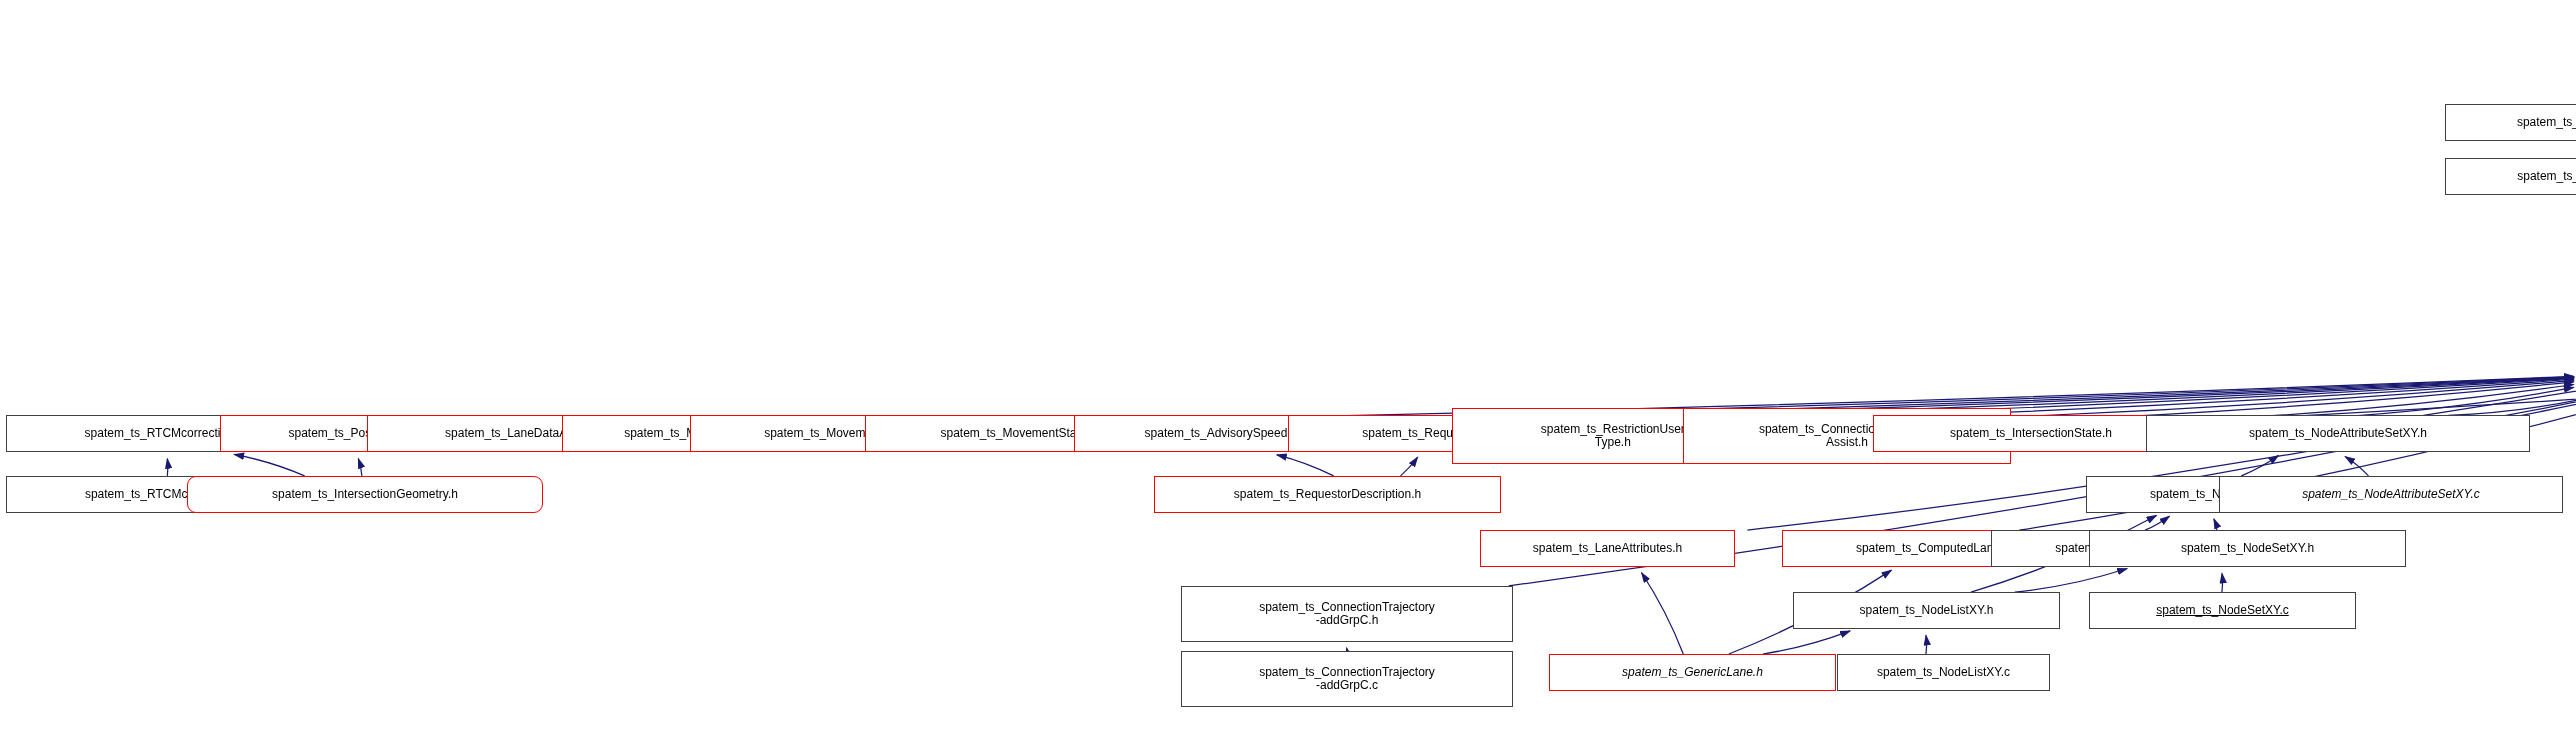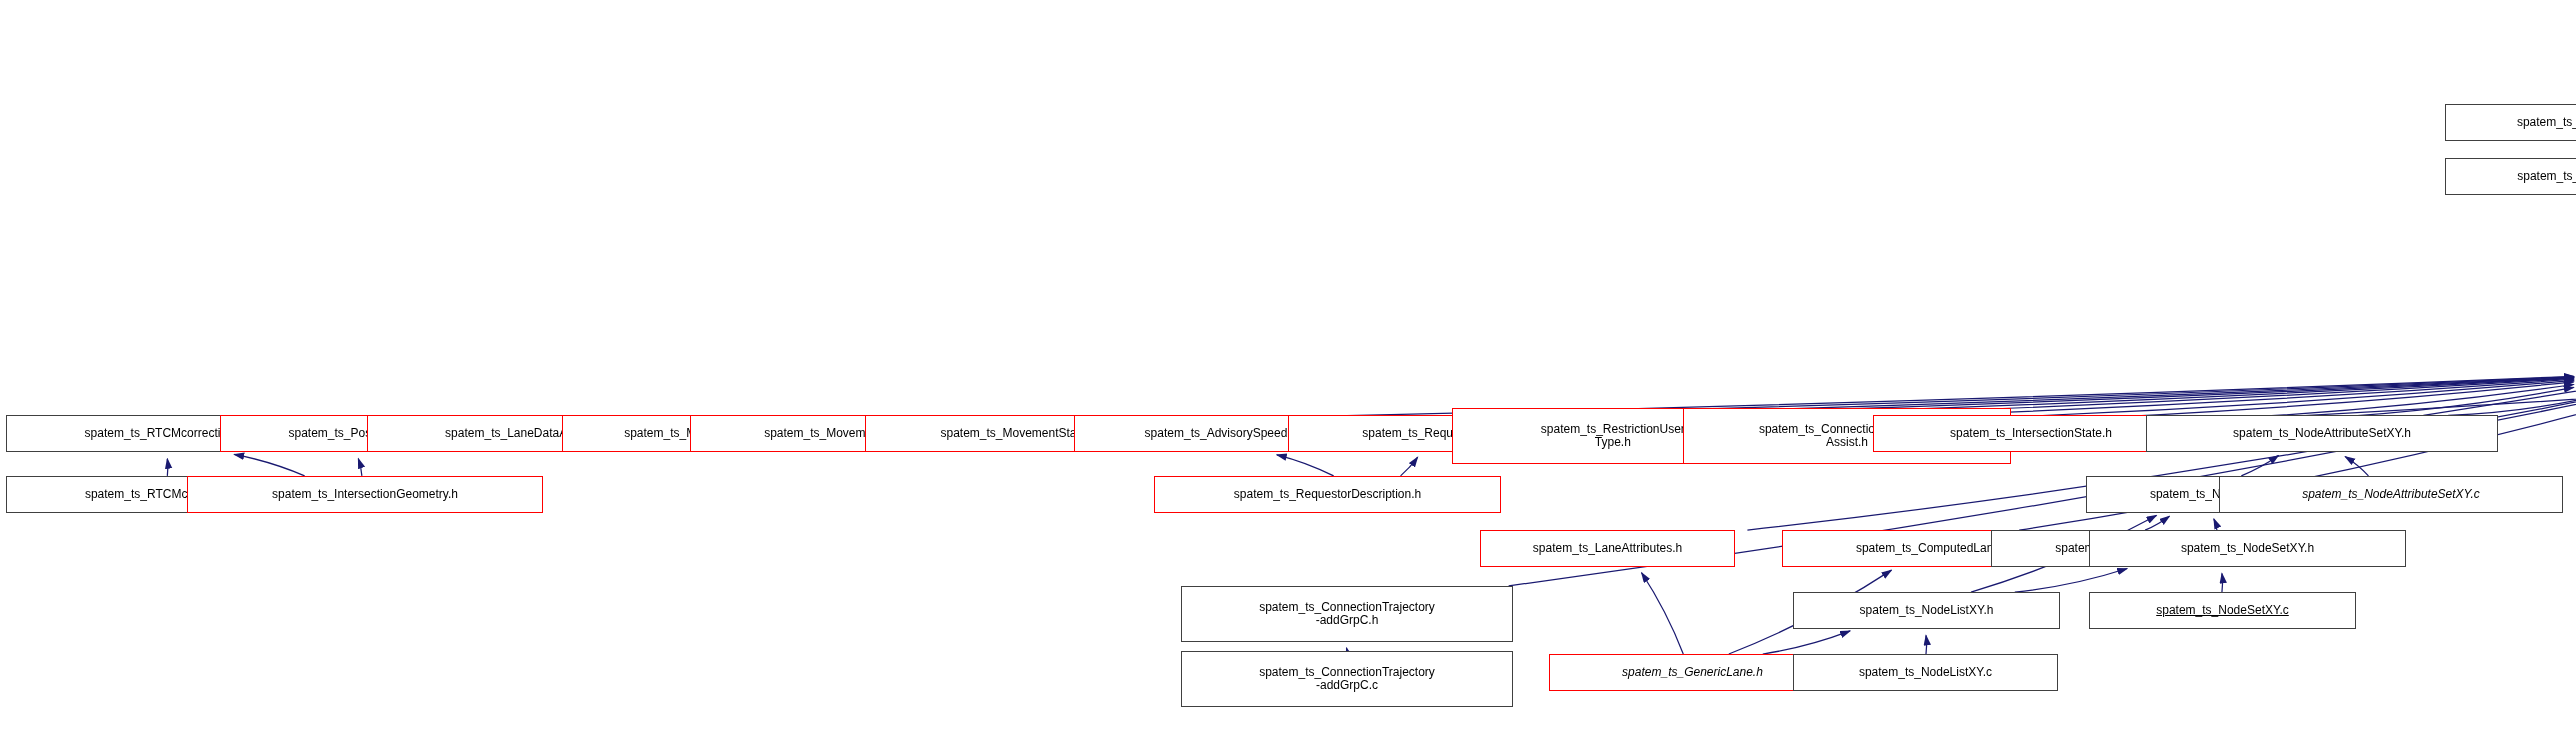--- a/index.html
+++ b/index.html
@@ -127,33 +127,33 @@
       <div class="node red" style="left: 562px; top: 415px; width: 245px; height: 37px;">spatem_ts_MapData.h</div>
       <div class="node red" style="left: 690px; top: 415px; width: 307px; height: 37px;">spatem_ts_MovementEvent.h</div>
       <div class="node red" style="left: 865px; top: 415px; width: 307px; height: 37px;">spatem_ts_MovementState.h</div>
       <div class="node red" style="left: 1074px; top: 415px; width: 294px; height: 37px;">spatem_ts_AdvisorySpeed.h</div>
       <div class="node red" style="left: 1288px; top: 415px; width: 302px; height: 37px;">spatem_ts_RequestorType.h</div>
       <div class="node red" style="left: 1452px; top: 408px; width: 284px; height: 56px; padding-left: 40px;">spatem_ts_RestrictionUser
 Type.h</div>
       <div class="node red" style="left: 1683px; top: 408px; width: 328px; height: 56px;">spatem_ts_ConnectionManeuver
 Assist.h</div>
       <div class="node red" style="left: 1873px; top: 415px; width: 316px; height: 37px;">spatem_ts_IntersectionState.h</div>
-      <div class="node" style="left: 2146px; top: 415px; width: 352px; height: 37px;">spatem_ts_NodeAttributeSetXY.h</div>
+      <div class="node" style="left: 2146px; top: 415px; width: 384px; height: 37px;">spatem_ts_NodeAttributeSetXY.h</div>
       <div class="node" style="left: 6.2px; top: 476px; width: 322px; height: 37px;">spatem_ts_RTCMcorrections.c</div>
-      <div class="node red" style="left: 187px; top: 476px; width: 356px; height: 37px;">spatem_ts_IntersectionGeometry.h</div>
+      <div class="node red" style="left: 187px; top: 476px; width: 356px; height: 37px; border-radius: 9px;">spatem_ts_IntersectionGeometry.h</div>
       <div class="node red" style="left: 1154px; top: 476px; width: 347px; height: 37px;">spatem_ts_RequestorDescription.h</div>
       <div class="node" style="left: 2086px; top: 476px; width: 243px; height: 37px;">spatem_ts_NodeXY.h</div>
       <div class="node" style="left: 2219px; top: 476px; width: 344px; height: 37px; font-style: italic;">spatem_ts_NodeAttributeSetXY.c</div>
       <div class="node red" style="left: 1480px; top: 530px; width: 255px; height: 37px;">spatem_ts_LaneAttributes.h</div>
       <div class="node red" style="left: 1782px; top: 530px; width: 302px; height: 37px;">spatem_ts_ComputedLane.h</div>
       <div class="node" style="left: 1991px; top: 530px; width: 243px; height: 37px;">spatem_ts_NodeXY.c</div>
       <div class="node" style="left: 2089px; top: 530px; width: 317px; height: 37px;">spatem_ts_NodeSetXY.h</div>
       <div class="node" style="left: 1181px; top: 586px; width: 332px; height: 56px;">spatem_ts_ConnectionTrajectory
 -addGrpC.h</div>
       <div class="node" style="left: 1793px; top: 592px; width: 267px; height: 37px;">spatem_ts_NodeListXY.h</div>
       <div class="node" style="left: 2089px; top: 592px; width: 267px; height: 37px; text-decoration: underline;">spatem_ts_NodeSetXY.c</div>
       <div class="node" style="left: 1181px; top: 651px; width: 332px; height: 56px;">spatem_ts_ConnectionTrajectory
 -addGrpC.c</div>
       <div class="node red" style="left: 1549px; top: 654px; width: 287px; height: 37px; font-style: italic;">spatem_ts_GenericLane.h</div>
-      <div class="node" style="left: 1793px; top: 654px; width: 265px; height: 37px;">spatem_ts_NodeListXY.c</div>
+      <div class="node" style="left: 1837px; top: 654px; width: 213px; height: 37px;">spatem_ts_NodeListXY.c</div>
     </div>
 </div>
 
 
 </body></html>

